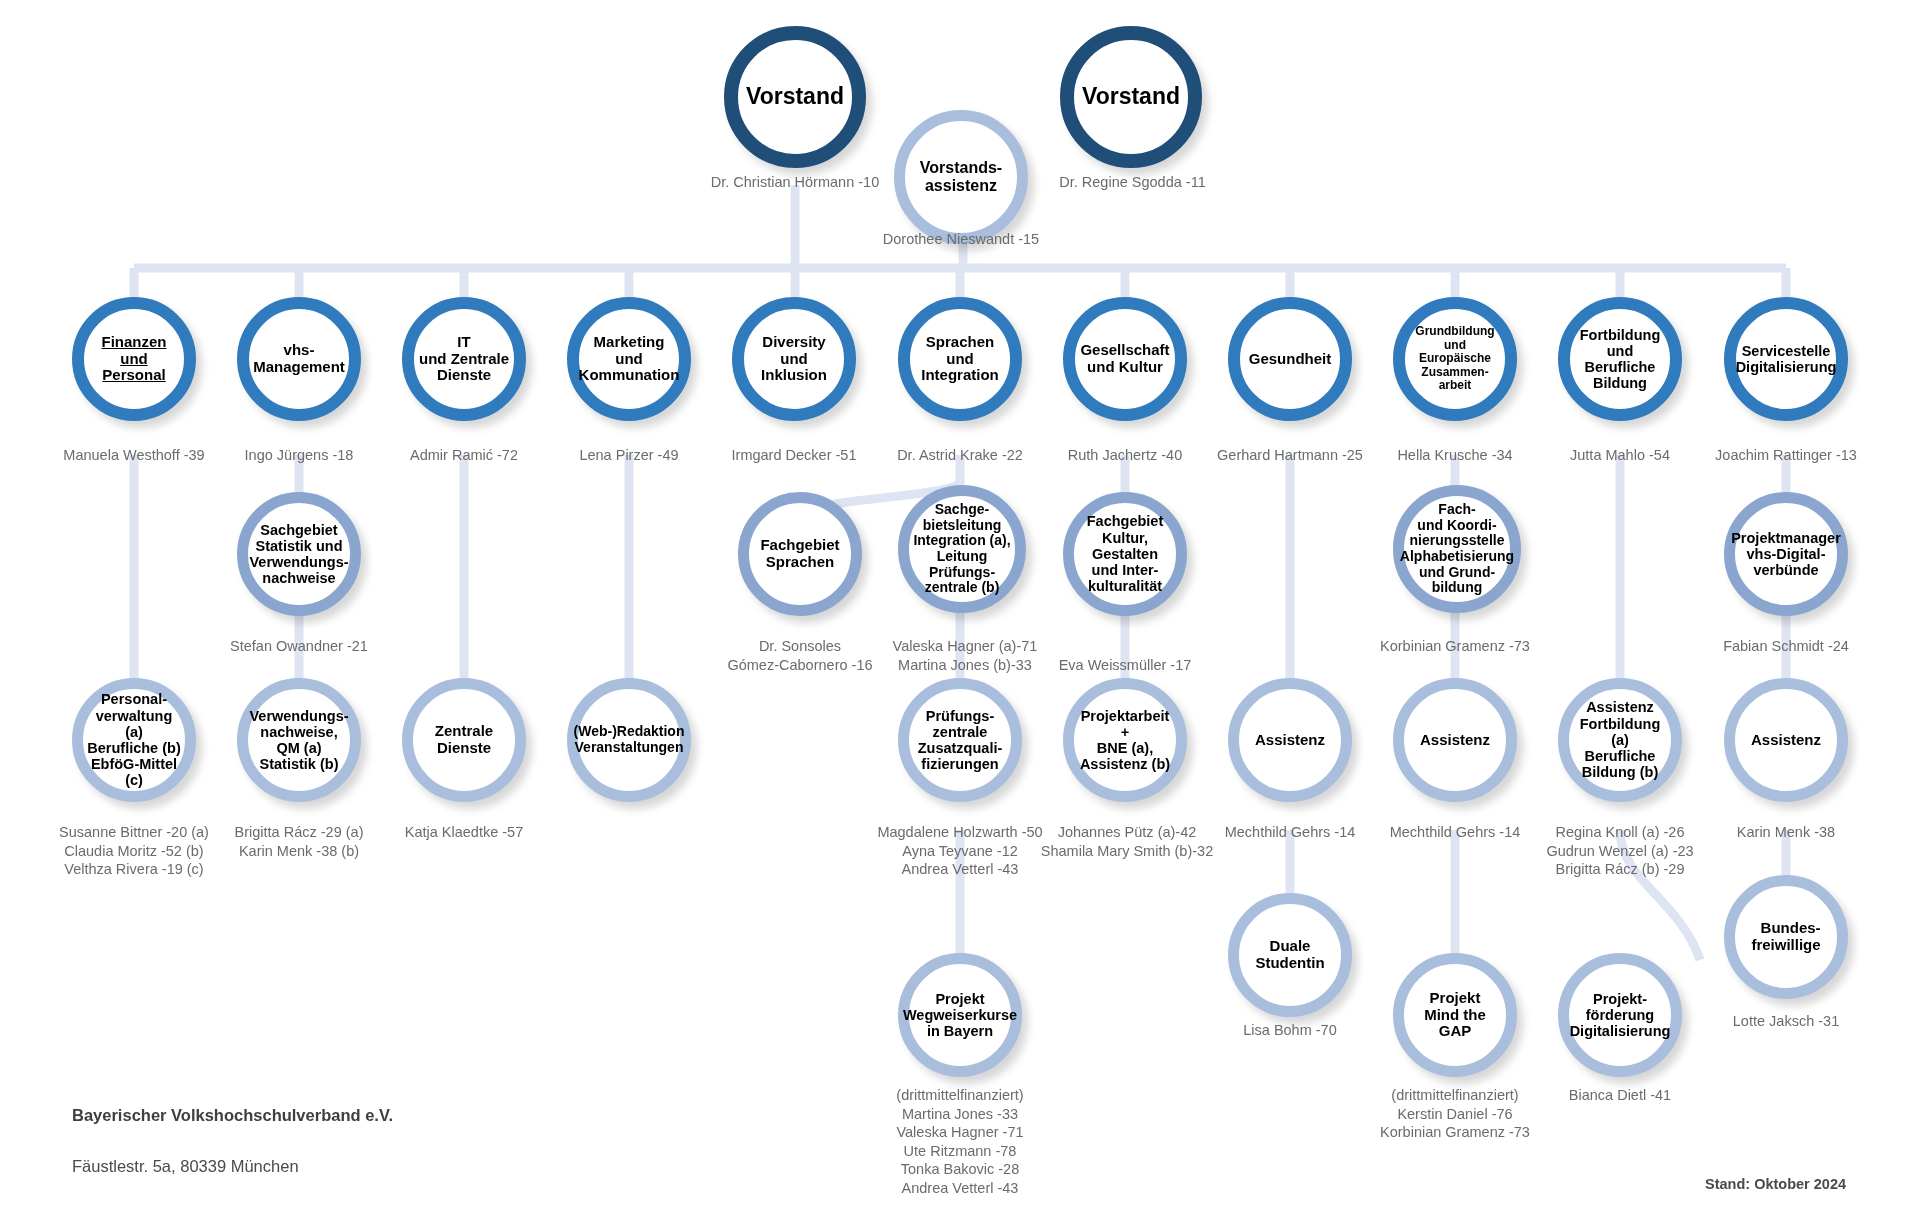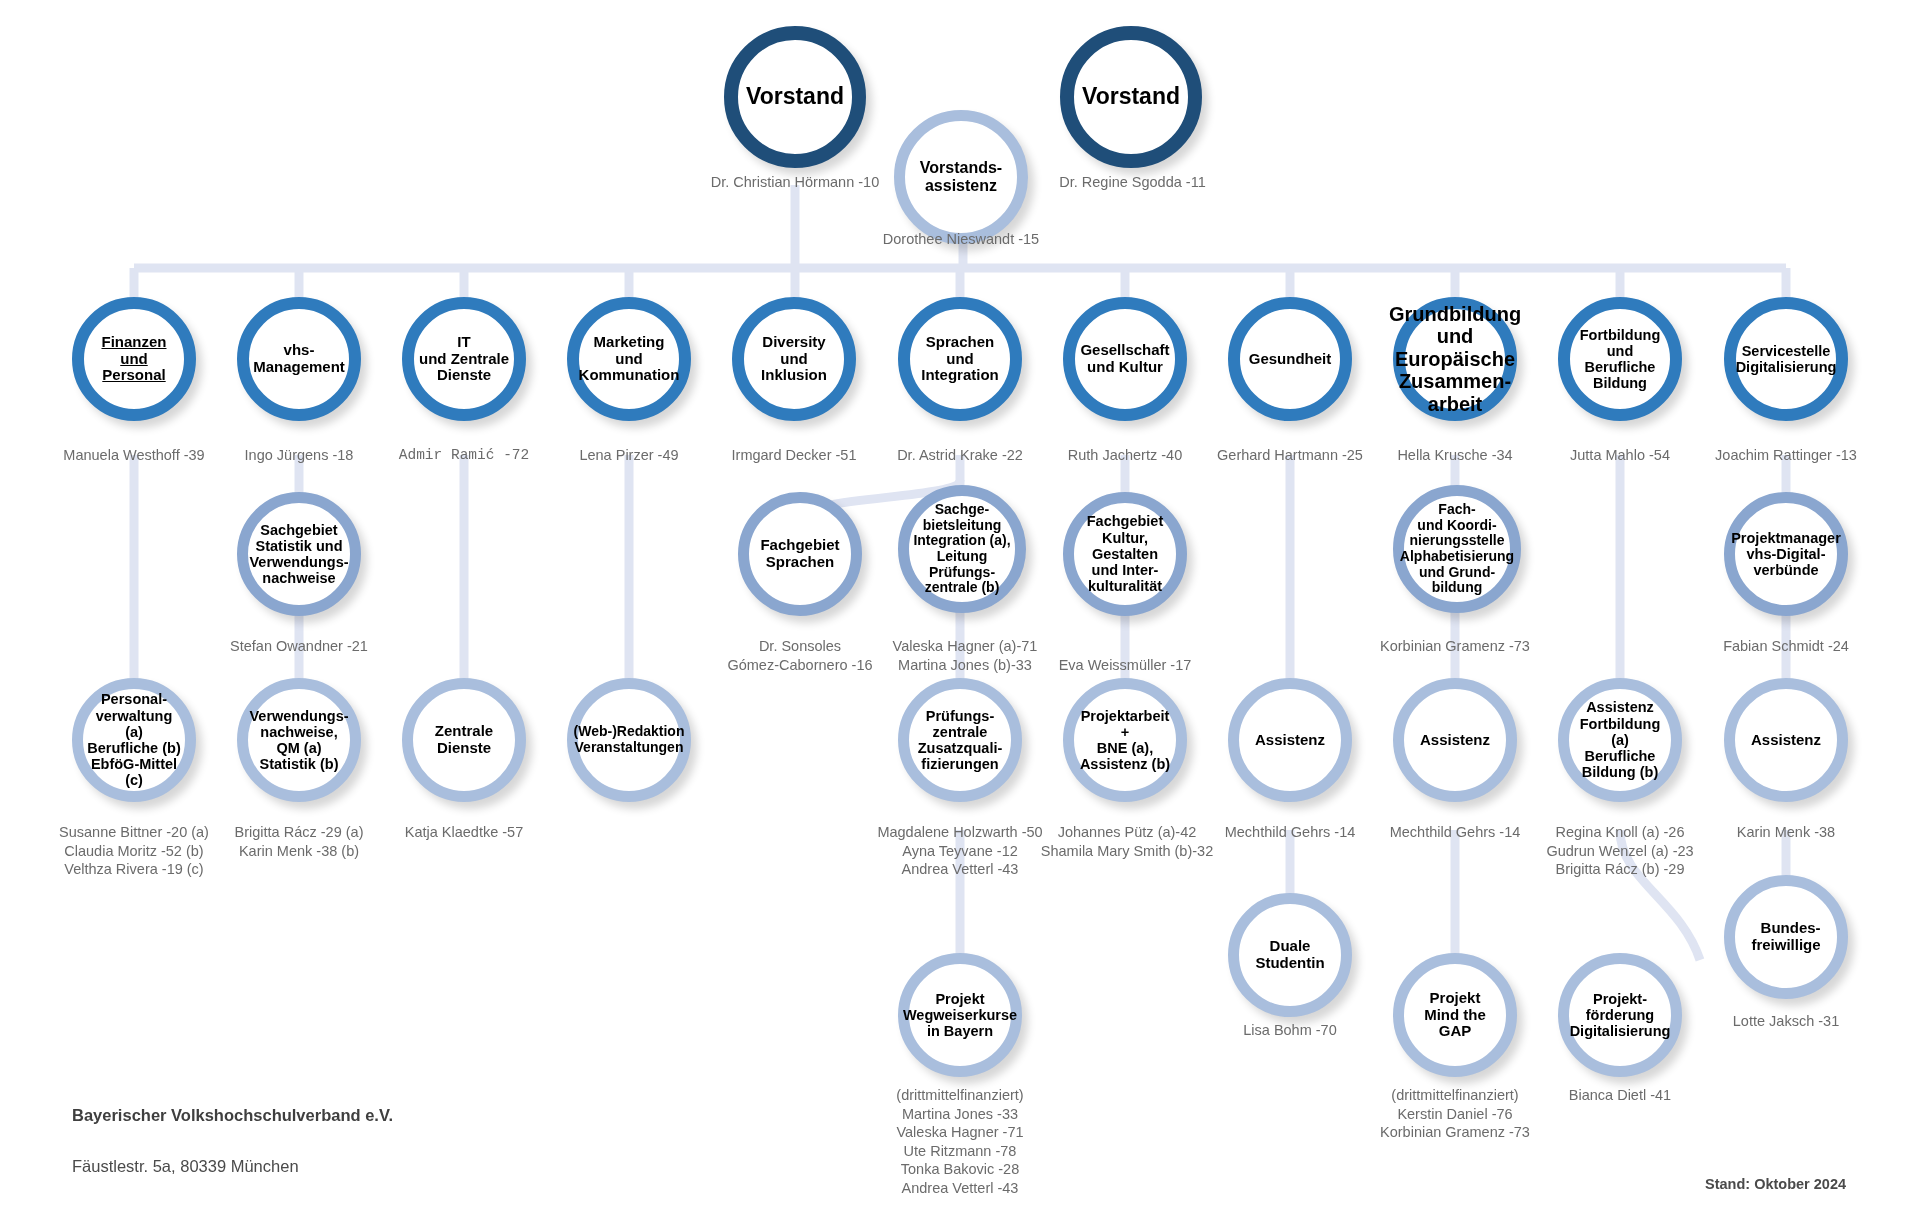--- a/index.html
+++ b/index.html
@@ -164,21 +164,21 @@
     </div>
   <div class="caption" style="left:199px;top:446px;width:200px;">Ingo Jürgens -18</div>
 
   <div class="node" style="left:402px;top:297px;">
     <div class="circle ring-mid" style="width:124px;height:124px;font-size:15px;">
       <span class="lbl">IT
 und Zentrale
 Dienste</span>
       </div>
     </div>
-  <div class="caption" style="left:364px;top:446px;width:200px;font-family:Liberation Mono, monospace;">Admir Ramić -72</div>
+  <div class="caption" style="left:364px;top:446px;width:200px;">Admir Ramić -72</div>
 
   <div class="node" style="left:567px;top:297px;">
     <div class="circle ring-mid" style="width:124px;height:124px;font-size:15px;">
       <span class="lbl">Marketing
 und
 Kommunation</span>
       </div>
     </div>
   <div class="caption" style="left:529px;top:446px;width:200px;">Lena Pirzer -49</div>
 
@@ -209,21 +209,21 @@
   <div class="caption" style="left:1025px;top:446px;width:200px;">Ruth Jachertz -40</div>
 
   <div class="node" style="left:1228px;top:297px;">
     <div class="circle ring-mid" style="width:124px;height:124px;font-size:15px;">
       <span class="lbl">Gesundheit</span>
       </div>
     </div>
   <div class="caption" style="left:1190px;top:446px;width:200px;">Gerhard Hartmann -25</div>
 
   <div class="node" style="left:1393px;top:297px;">
-    <div class="circle ring-mid" style="width:124px;height:124px;font-size:20px;">
+    <div class="circle ring-mid" style="width:124px;height:124px;font-size:12px;">
       <span class="lbl">Grundbildung
 und Europäische
 Zusammen-
 arbeit</span>
       </div>
     </div>
   <div class="caption" style="left:1355px;top:446px;width:200px;">Hella Krusche -34</div>
 
   <div class="node" style="left:1558px;top:297px;">
     <div class="circle ring-mid" style="width:124px;height:124px;font-size:14.5px;">

